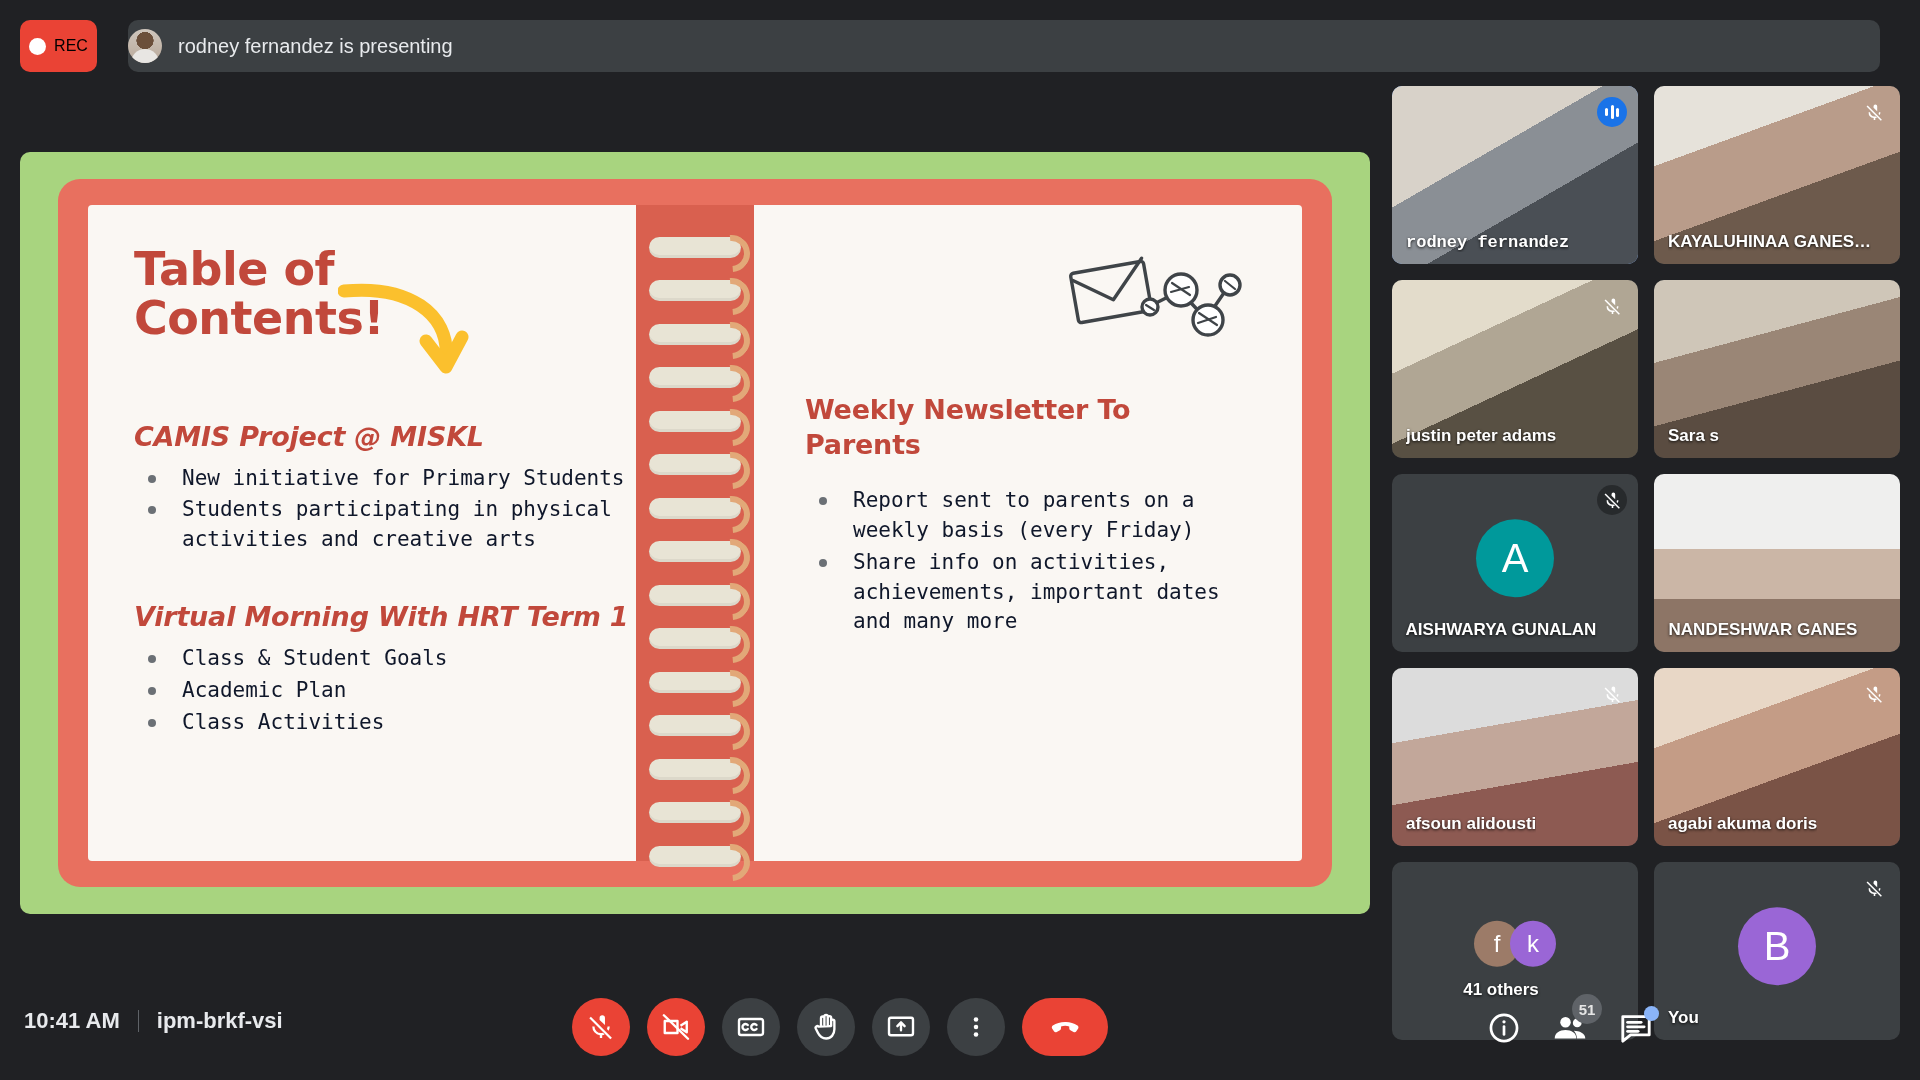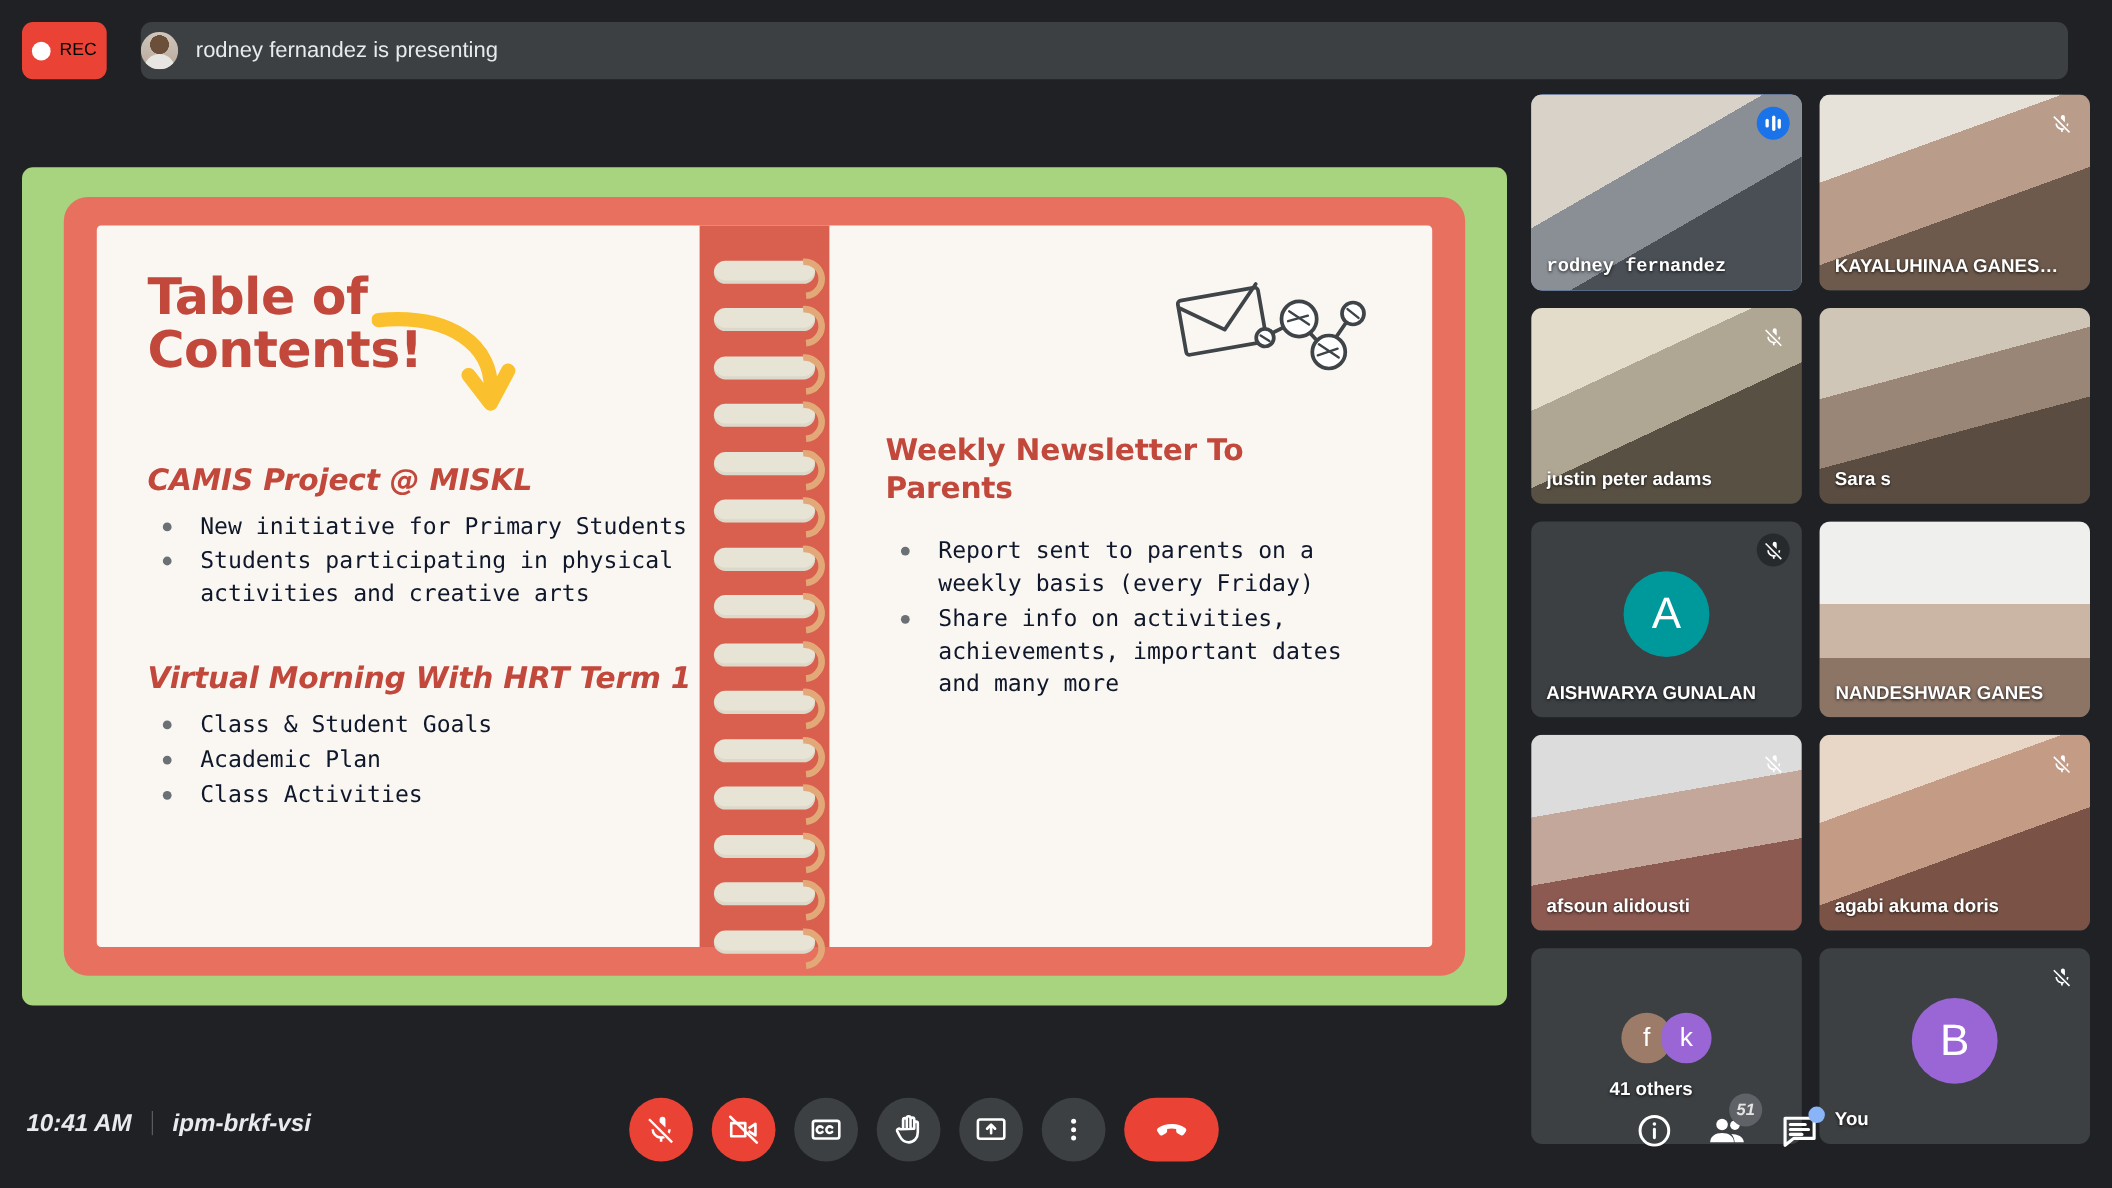--- a/index.html
+++ b/index.html
@@ -148,21 +148,21 @@
     width:46px; height:46px; border-radius:50%;
     display:flex; align-items:center; justify-content:center;
     color:#fff; font-size:24px;
   }
   .others-avatars .oa:nth-child(2){ margin-left:-10px; }
 
   
   .ph { position:absolute; inset:0; }
 
   
-  .bottombar { position:absolute; left:0; bottom:0; width:1680px; height:110px;font-style:italic; }
+  .bottombar { position:absolute; left:0; bottom:0; width:1680px; height:110px; }
   .meet-meta {
     position:absolute; left:24px; top:38px; color:#e8eaed;
     font-size:22px; font-weight:600; display:flex; align-items:center; gap:18px;
   }
   .meta-sep { width:1px; height:22px; background:#5f6368; display:inline-block; }
 
   .controls {
     position:absolute; left:50%; top:28px; transform:translateX(-50%);
     display:flex; align-items:center; gap:17px;
   }

